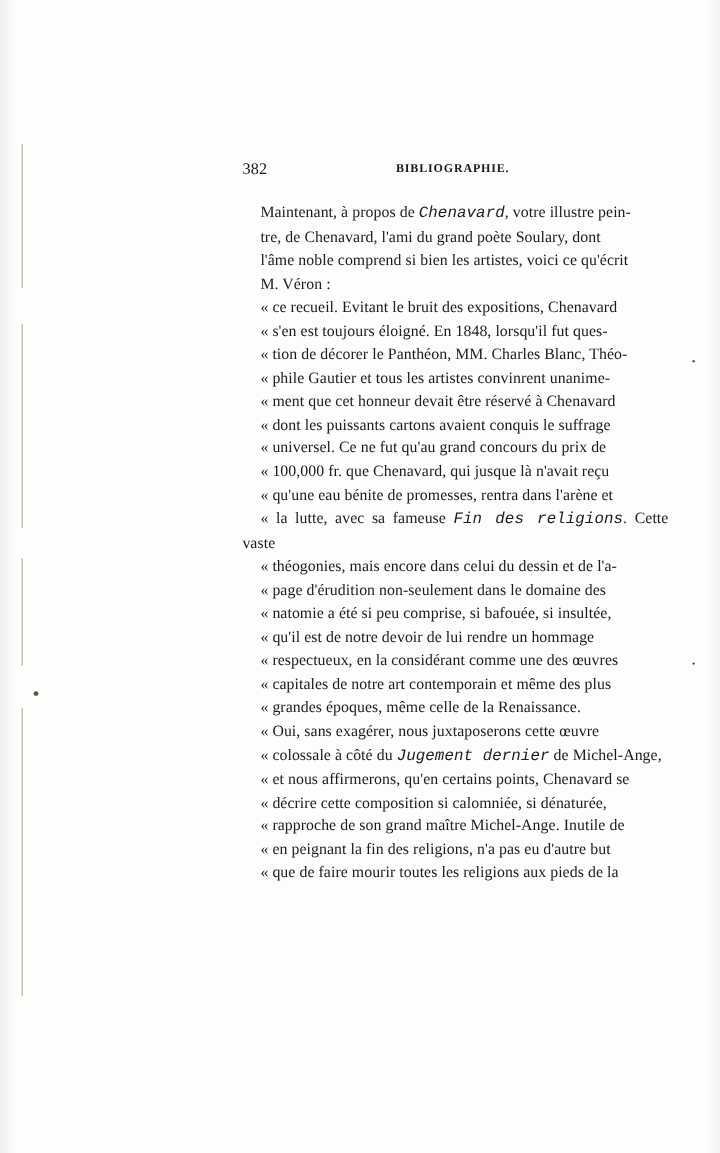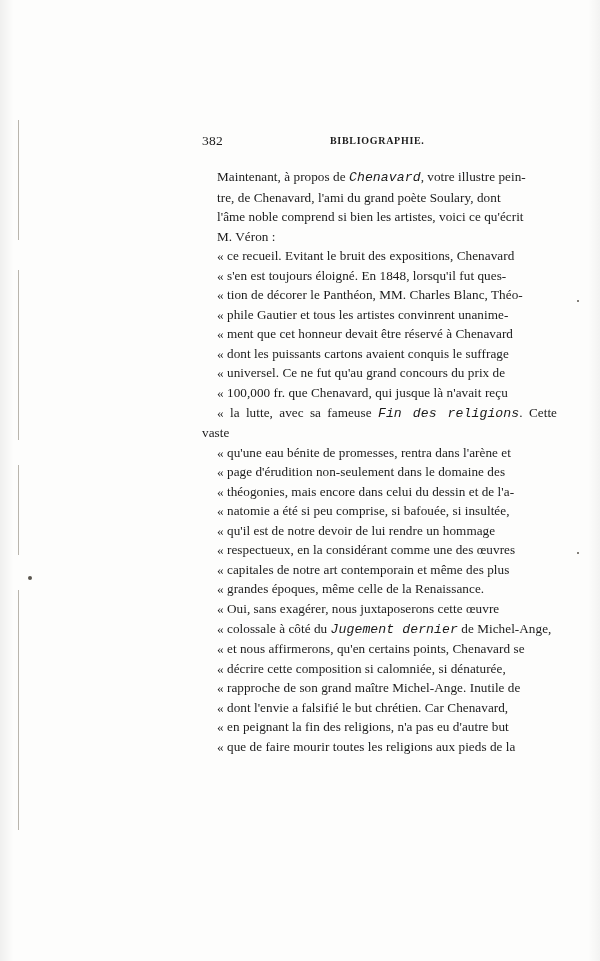--- a/index.html
+++ b/index.html
@@ -131,36 +131,35 @@
 
     <p class="indent">
       <span class="quote-line">« ce recueil. Evitant le bruit des expositions, Chenavard</span>
       <span class="quote-line">« s'en est toujours éloigné.  En 1848,  lorsqu'il fut ques-</span>
       <span class="quote-line">« tion de décorer le Panthéon, MM. Charles Blanc, Théo-</span>
       <span class="quote-line">« phile Gautier et tous les artistes convinrent unanime-</span>
       <span class="quote-line">« ment que cet honneur devait être  réservé à Chenavard</span>
       <span class="quote-line">« dont les puissants cartons  avaient conquis le suffrage</span>
       <span class="quote-line">« universel. Ce ne fut qu'au grand  concours  du prix de</span>
       <span class="quote-line">« 100,000 fr.  que Chenavard, qui jusque là n'avait reçu</span>
+      <span class="quote-line">« qu'une eau bénite de promesses, rentra dans l'arène et</span>
       <span class="quote-line">« la lutte, avec sa fameuse <i>Fin des religions</i>. Cette vaste</span>
-      <span class="quote-line">« qu'une eau bénite de promesses, rentra dans l'arène et</span>
+      <span class="quote-line">« théogonies, mais encore dans celui du dessin et de  l'a-</span>
       <span class="quote-line">« page d'érudition non-seulement dans  le domaine  des</span>
-      <span class="quote-line">« théogonies, mais encore dans celui du dessin et de  l'a-</span>
       <span class="quote-line">« natomie a été si peu comprise, si bafouée, si insultée,</span>
       <span class="quote-line">« qu'il est de notre devoir de lui rendre  un hommage</span>
       <span class="quote-line">« respectueux, en la considérant comme une des œuvres</span>
       <span class="quote-line">« capitales de notre art contemporain  et même  des plus</span>
       <span class="quote-line">« grandes époques, même celle  de la Renaissance.</span>
     </p>
 
     <p class="indent">
       <span>« Oui, sans  exagérer,  nous juxtaposerons cette œuvre</span>
       <span class="quote-line">« colossale à côté du  <i>Jugement  dernier</i>  de Michel-Ange,</span>
       <span class="quote-line">« et nous affirmerons, qu'en certains points, Chenavard se</span>
       <span class="quote-line">« décrire cette composition si calomniée, si dénaturée,</span>
       <span class="quote-line">« rapproche de son grand maître Michel-Ange. Inutile de</span>
-      <span class="quote-line">« dont l'envie a falsifié le but chrétien. Car Chenavard,</span>
       <span class="quote-line">« en peignant la fin des religions, n'a pas eu  d'autre but</span>
       <span class="quote-line">« que de faire mourir toutes les religions aux pieds de la</span>
     </p>
 
   </div>
 </div>
 
 </body></html>

